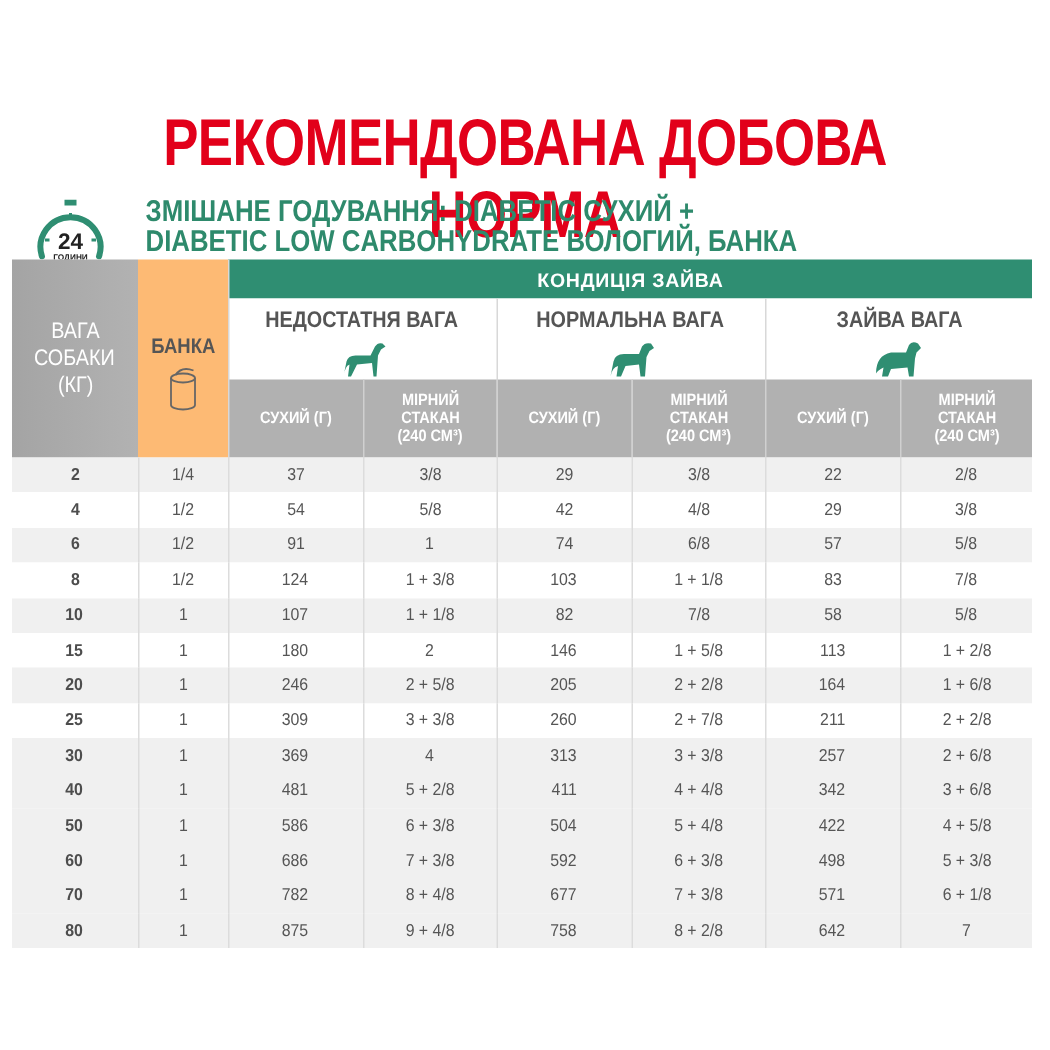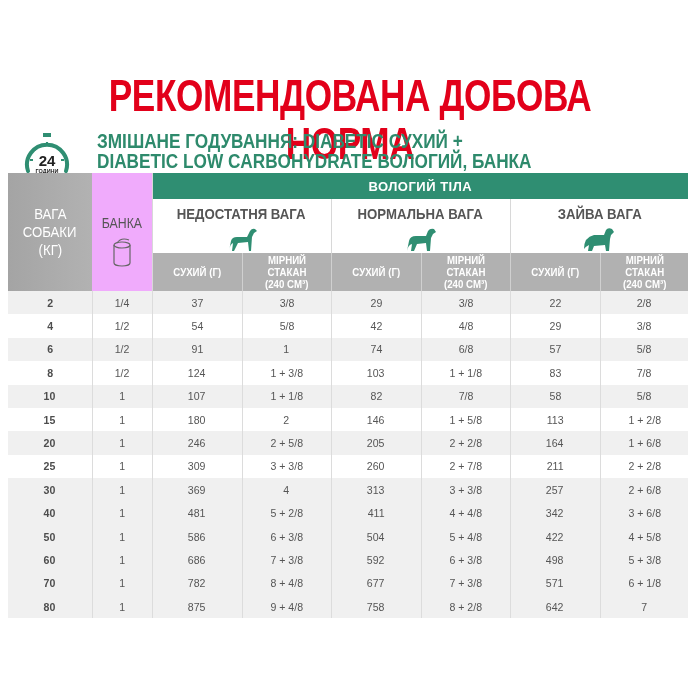--- a/index.html
+++ b/index.html
@@ -22,35 +22,35 @@
   .subtitle div { height: 20px; }
 
   .tbl { position: absolute; left: 8px; top: 173px; width: 680px; border-collapse: collapse; table-layout: fixed; }
   .tbl td, .tbl th { padding: 0; text-align: center; vertical-align: middle; }
 
   .h-weight {
     background: linear-gradient(90deg, #a4a4a4 0%, #b2b2b2 100%);
     color: #ffffff; font-weight: normal; font-size: 15px; line-height: 18px;
   }
   .h-weight span { display: inline-block; transform: scaleX(0.88); }
-  .h-banka { background: #f0abfc; color: #555; font-weight: normal; font-size: 14px; border-right: 1px solid #d8d8d8; }
+  .h-banka { background: #fdba74; color: #555; font-weight: bold; font-size: 14px; border-right: 1px solid #d8d8d8; }
   .h-banka .lbl { display: inline-block; transform: scaleX(0.88); margin-top: 18px; }
   .can { display: block; margin: 6px auto 0; width: 22px; height: 30px; }
   .h-body {
     background: #2f8e72; color: #ffffff; font-weight: bold; font-size: 13px; height: 26px;
     letter-spacing: 0.5px;
   }
   .h-cond {
     background: #ffffff; color: #555; font-weight: bold; font-size: 15px; height: 48px;
     border-right: 1px solid #d8d8d8; vertical-align: top !important; padding-top: 6px !important;
   }
   .h-cond .lbl { display: inline-block; transform: scaleX(0.88); }
   .dog { display: block; margin: 5px auto 0; width: 34px; height: 26px; }
   .h-sub {
-    background: #b1b1b1; color: #ffffff; font-weight: bold; font-size: 11px; line-height: 12px; height: 38px;
+    background: #b1b1b1; color: #ffffff; font-weight: bold; font-size: 11px; line-height: 12px; height: 52px;
     border-right: 1px solid #d0d0d0;
   }
   .h-sub span { display: inline-block; transform: scaleX(0.88); }
   .h-sub:last-child { border-right: none; }
 
   .row td { height: 23.4px; font-size: 11.5px; color: #555; border-right: 1px solid #dcdcdc; }
   .row td:last-child { border-right: none; }
   .row td.w { font-weight: bold; color: #4d4d4d; }
   .row.g td { background: #f0f0f0; }
   .row.wh td { background: #ffffff; }
@@ -101,21 +101,21 @@
       <span>(КГ)</span>
     </th>
     <th class="h-banka" rowspan="3">
       <span class="lbl">БАНКА</span>
       <svg class="can" viewBox="0 0 22 30">
         <ellipse cx="11" cy="8" rx="8" ry="3" fill="none" stroke="#666" stroke-width="1.2"></ellipse>
         <path d="M3 8 V26 A8 3 0 0 0 19 26 V8" fill="none" stroke="#666" stroke-width="1.2"></path>
         <path d="M6 6 Q10 0 18 3" fill="none" stroke="#666" stroke-width="1.2"></path>
       </svg>
     </th>
-    <th class="h-body" colspan="6">ВОЛОГИЙ ТІЛА</th>
+    <th class="h-body" colspan="6">КОНДИЦІЯ ЗАЙВА</th>
   </tr>
   <tr>
     <th class="h-cond" colspan="2">
       <span class="lbl">НЕДОСТАТНЯ ВАГА</span>
       <svg class="dog" viewBox="0 0 34 26">
         <path d="M4 24 L6 14 Q7 10 12 10 L22 10 L25 4 Q27 1 30 2 L32 4 L29 6 L27 10 L26 24 L24 24 L23 15 L13 16 L9 24 L7 24 L8 16 Q5 17 4 24 Z" fill="#2f8e72"></path>
       </svg>
     </th>
     <th class="h-cond" colspan="2">
       <span class="lbl">НОРМАЛЬНА ВАГА</span>

